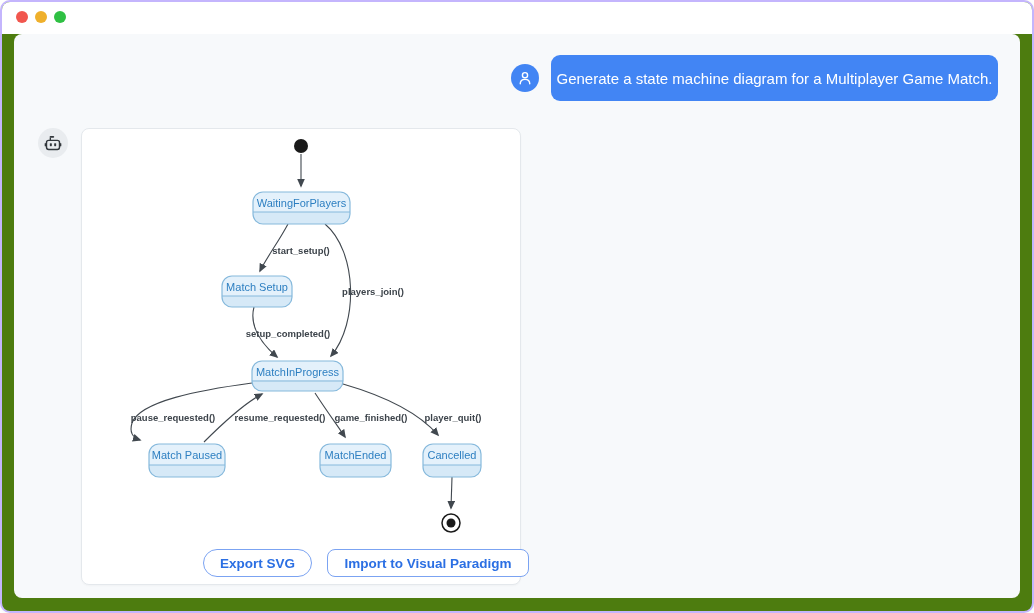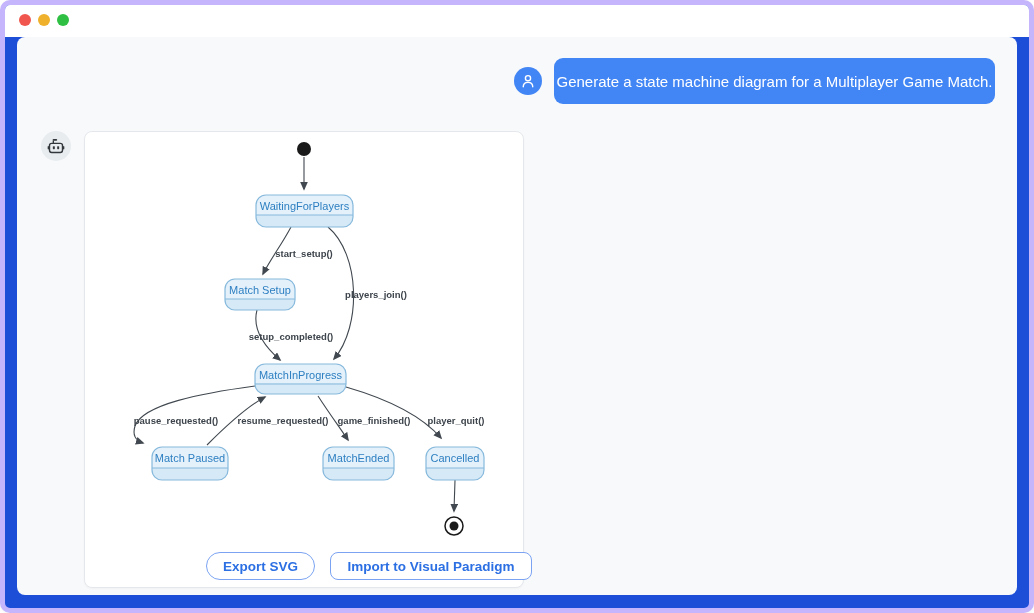--- a/index.html
+++ b/index.html
@@ -1,19 +1,19 @@
 <!DOCTYPE html>
 <html><head>
 <meta charset="utf-8">
 <style>
   * { margin:0; padding:0; box-sizing:border-box; }
   html,body { width:1034px; height:613px; background:#ffffff; font-family:"Liberation Sans", sans-serif; }
   .window {
-    position:relative; width:1034px; height:613px; background:#1d4ed8;
-    border:5px solid #c4b5fd; border-radius:10px; overflow:hidden;
+    position:relative; width:1034px; height:613px; background:#4d7c0f;
+    border:2px solid #c4b5fd; border-radius:10px; overflow:hidden;
     box-shadow:0 1px 4px rgba(0,0,0,.05);
     padding-left:25px;
   }
   .titlebar { position:absolute; top:0; left:0; right:0; height:32px; background:#ffffff; }
   .lights { position:absolute; top:9px; left:14px; display:flex; gap:7px; }
   .light { width:12px; height:12px; border-radius:50%; }
 
   .panel {
     position:absolute; left:12px; right:12px; top:32px; bottom:13px;
     background:#f7f9fb; border-radius:8px;

